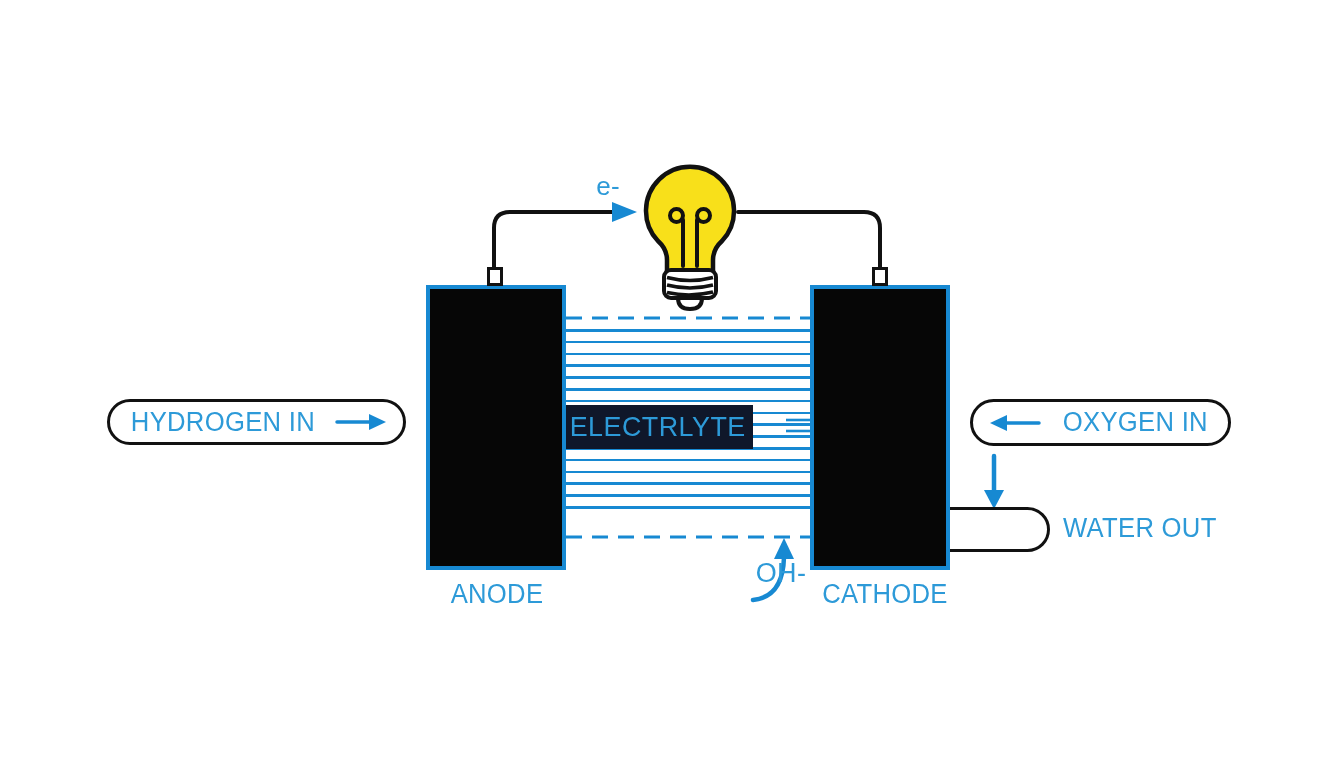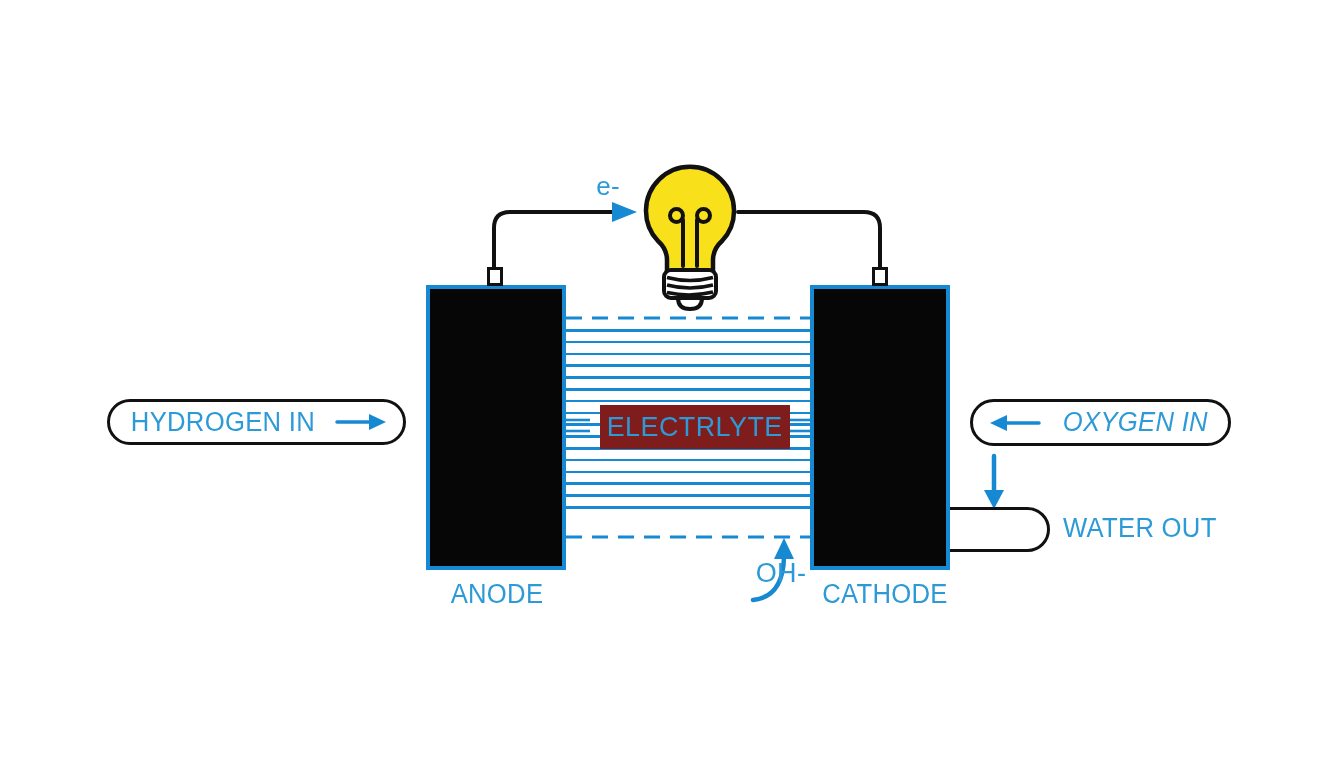--- a/index.html
+++ b/index.html
@@ -52,23 +52,23 @@
     width: 244px; height: 189px;
     background: repeating-linear-gradient(
       to bottom,
       #1789d2 0px, #1789d2 2.6px,
       transparent 2.6px, transparent 11.8px
     );
     z-index: 0;
   }
   #electrolyte-label-box {
     position: absolute;
-    left: 600px; top: 405px;
+    left: 563px; top: 405px;
     width: 190px; height: 44px;
-    background: #7f1d1d;
+    background: #0f172a;
     display: flex;
     align-items: center;
     justify-content: center;
     z-index: 2;
   }
   #electrolyte-label {
     font-size: 28px;
     letter-spacing: 0.5px;
     transform: scaleX(0.96);
     white-space: nowrap;
@@ -79,21 +79,21 @@
     position: absolute;
     background: #ffffff;
     border: 3px solid #111111;
     border-radius: 24px;
     display: flex;
     align-items: center;
     justify-content: center;
     z-index: 3;
   }
   #hydrogen-pill { left: 107px; top: 399px; width: 299px; height: 46px; gap: 16px; }
-  #oxygen-pill   { left: 970px; top: 399px; width: 261px; height: 47px; gap: 18px; font-style: italic; }
+  #oxygen-pill   { left: 970px; top: 399px; width: 261px; height: 47px; gap: 18px; }
   .pill-label {
     font-size: 27px;
     letter-spacing: 0.3px;
     transform: scaleX(0.95);
     white-space: nowrap;
   }
 
   #water-pipe {
     position: absolute;
     left: 944px; top: 507px;

